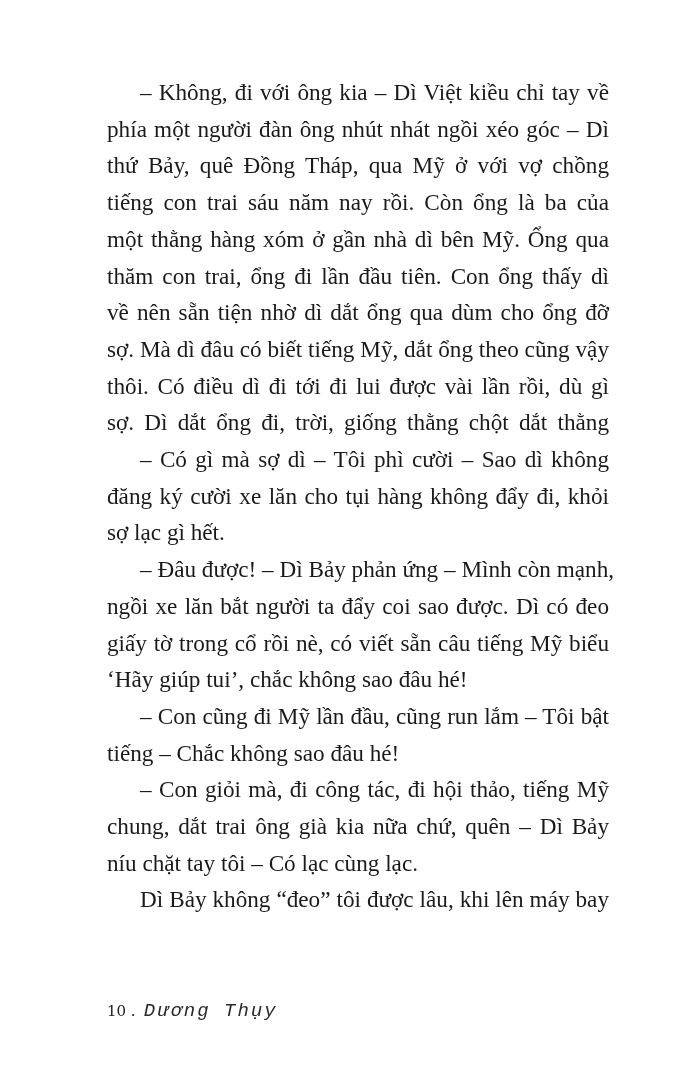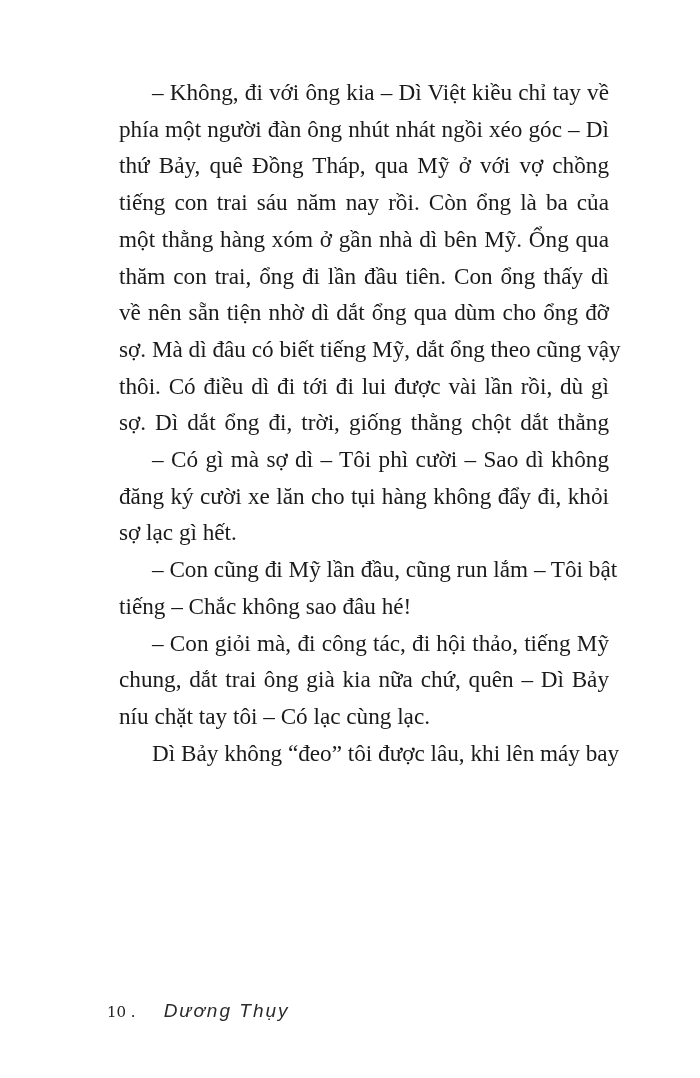--- a/index.html
+++ b/index.html
@@ -21,42 +21,40 @@
       width: 502px;
       font-family: "Liberation Serif", "DejaVu Serif", serif;
       font-size: 23.2px;
       line-height: 36.7px;
     }
     .line {
       display: block;
       white-space: nowrap;
       text-align: justify;
       text-align-last: justify;
-      margin-left: 12px;
     }
     .line.indent { padding-left: 33px; }
     .line.last { text-align-last: left; }
     .footer {
       position: absolute;
       left: 107px;
       top: 1000px;
       font-family: "DejaVu Serif", serif;
       font-size: 15px;
       color: #222;
       display: flex;
       align-items: baseline;
-      gap: 20px;
+      gap: 8px;
     }
     .footer .sig {
-      font-family: Liberation Sans, sans-serif;
+      font-family: Liberation Mono, monospace;
       font-style: italic;
       font-size: 19px;
       letter-spacing: 2px;
       color: #2a2a2a;
-      margin-left: 8px;
     }
   </style>
 </head>
 <body>
 
 <div class="page">
   <div>
     <span class="line indent">– Không, đi với ông kia – Dì Việt kiều chỉ tay về</span>
     <span class="line">phía một người đàn ông nhút nhát ngồi xéo góc – Dì</span>
     <span class="line">thứ Bảy, quê Đồng Tháp, qua Mỹ ở với vợ chồng</span>
@@ -68,20 +66,26 @@
     <span class="line">thôi. Có điều dì đi tới đi lui được vài lần rồi, dù gì</span>
     <span class="line">sợ. Dì dắt ổng đi, trời, giống thằng chột dắt thằng</span>
   </div>
 
   <div>
     <span class="line indent">– Có gì mà sợ dì – Tôi phì cười – Sao dì không</span>
     <span class="line">đăng ký cười xe lăn cho tụi hàng không đẩy đi, khỏi</span>
     <span class="line last">sợ lạc gì hết.</span>
   </div>
 
+  <div>
+    <span class="line indent">– Đâu được! – Dì Bảy phản ứng – Mình còn mạnh,</span>
+    <span class="line">ngồi xe lăn bắt người ta đẩy coi sao được. Dì có đeo</span>
+    <span class="line">giấy tờ trong cổ rồi nè, có viết sẵn câu tiếng Mỹ biểu</span>
+    <span class="line last">‘Hãy giúp tui’, chắc không sao đâu hé!</span>
+  </div>
 
   <div>
     <span class="line indent">– Con cũng đi Mỹ lần đầu, cũng run lắm – Tôi bật</span>
     <span class="line last">tiếng – Chắc không sao đâu hé!</span>
   </div>
 
   <div>
     <span class="line indent">– Con giỏi mà, đi công tác, đi hội thảo, tiếng Mỹ</span>
     <span class="line">chung, dắt trai ông già kia nữa chứ, quên – Dì Bảy</span>
     <span class="line last">níu chặt tay tôi – Có lạc cùng lạc.</span>

